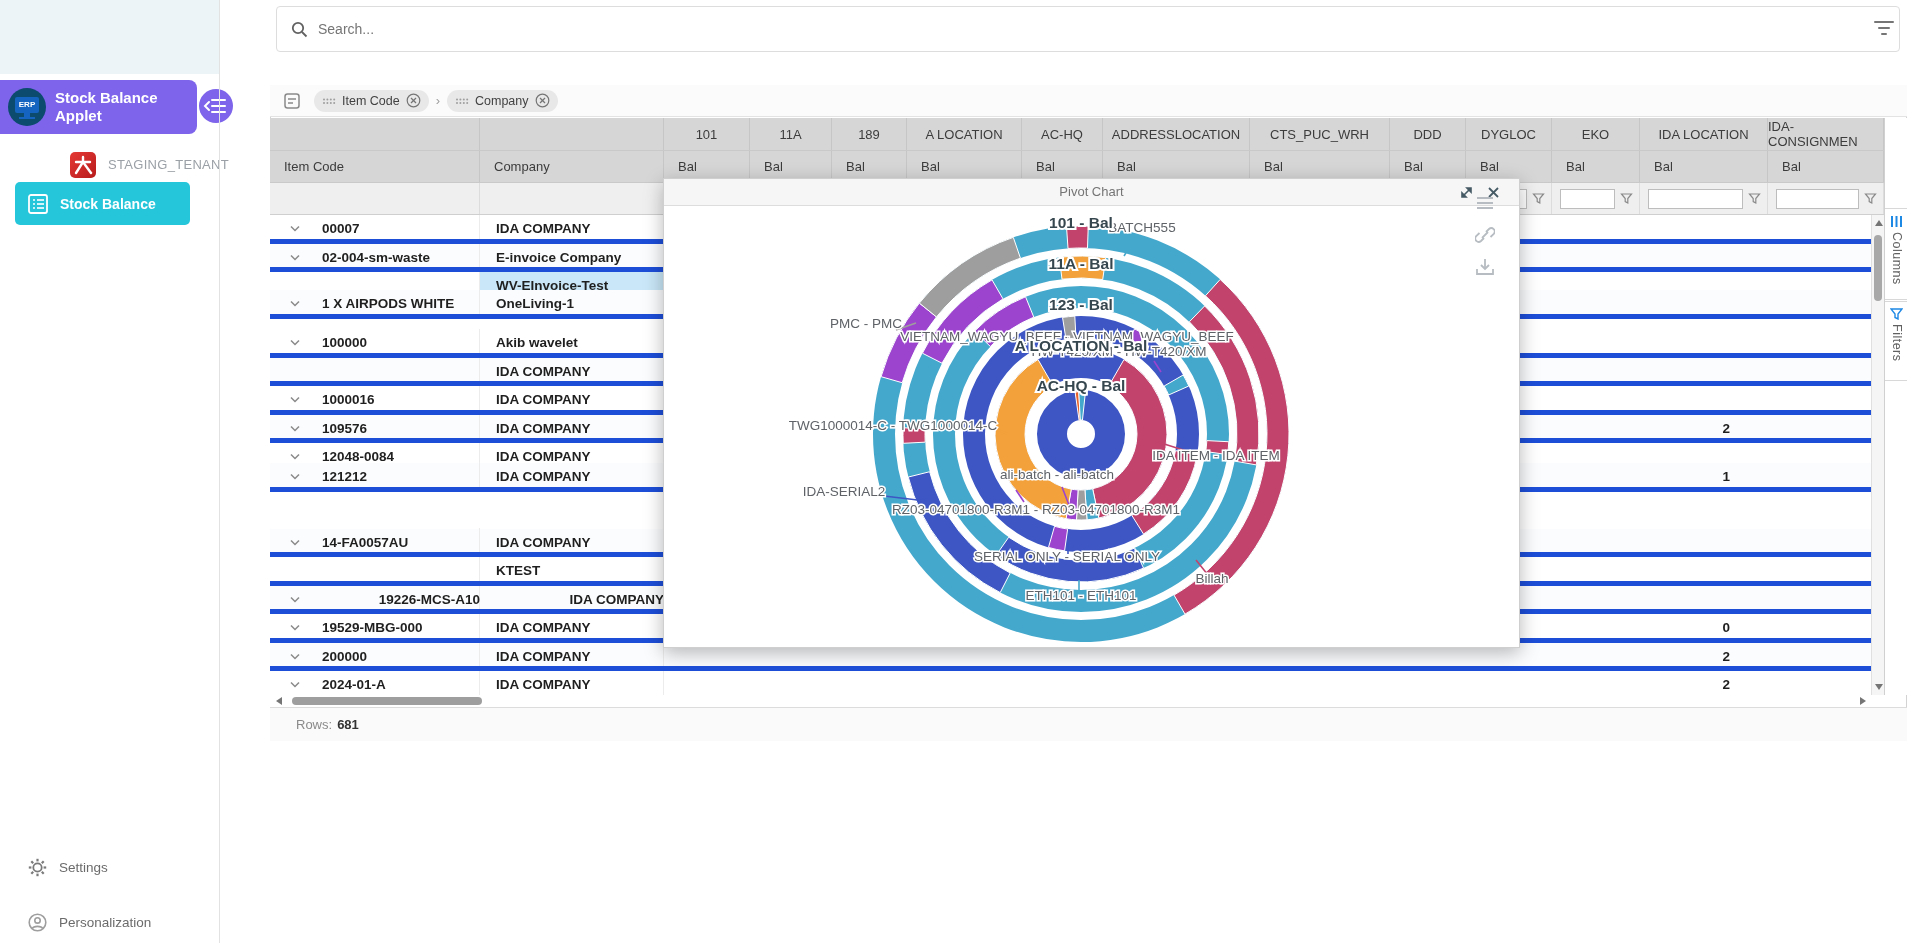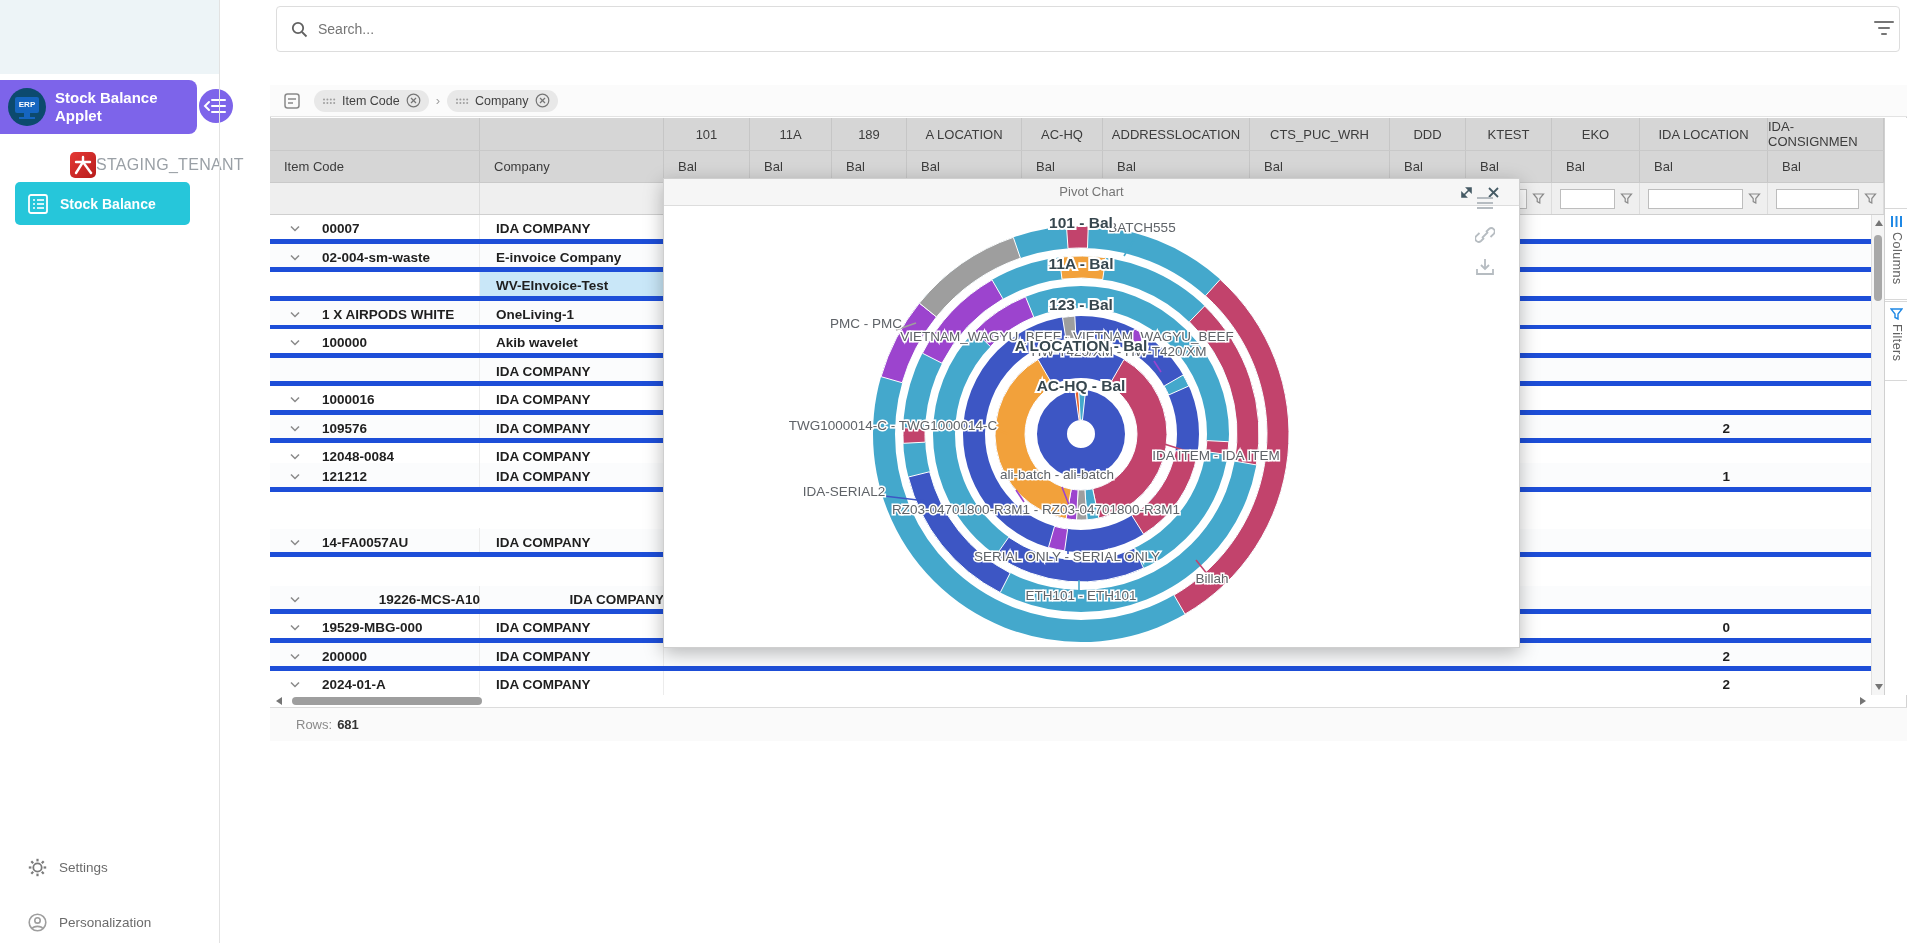--- a/index.html
+++ b/index.html
@@ -18,21 +18,21 @@
     background:#1565c0; border-radius:2px; color:#fff; font-size:8px; font-weight:bold;
     text-align:center; line-height:16px; }
   #app-badge .stand { position:absolute; left:16px; top:25px; width:6px; height:4px; background:#1565c0; }
   #app-badge .base { position:absolute; left:11px; top:29px; width:16px; height:2px; background:#1565c0; }
   #app-title { color:#fff; font-size:15px; font-weight:bold; line-height:18px; margin-left:9px; }
   #menu-circle { left:199px; top:89px; width:34px; height:34px; border-radius:50%;
     background:#7d64ea; cursor:pointer; }
   #tenant-row { left:70px; top:151px; width:149px; height:27px; display:flex; align-items:center; }
   #tenant-icon { width:26px; height:26px; border-radius:5px;
     background:linear-gradient(135deg,#e53935,#b71c1c); flex:0 0 26px; }
-  #tenant-label { color:#9aa0a6; font-size:16px; margin-left:0; letter-spacing:.3px; }
+  #tenant-label { color:#9aa0a6; font-size:13px; margin-left:12px; letter-spacing:.3px; }
   #nav-stock { left:15px; top:182px; width:175px; height:43px; background:#26c6da; border-radius:5px;
     display:flex; align-items:center; cursor:pointer; }
   #nav-stock span.lbl { color:#fff; font-size:14px; font-weight:bold; margin-left:12px; }
   .side-foot { left:28px; width:190px; height:24px; display:flex; align-items:center; cursor:pointer; }
   .side-foot span.lbl { color:#6b6b6b; font-size:13.5px; margin-left:12px; }
   
   #search-box { left:276px; top:6px; width:1624px; height:46px; border:1px solid #ddd;
     border-radius:4px; background:#fff; display:flex; align-items:center; }
   #search-text { color:#757575; font-size:14px; margin-left:10px; }
   #filter-top-icon { left:1874px; top:20px; width:20px; height:16px; cursor:pointer; }
@@ -256,21 +256,21 @@
     <div class="hcell" style="left: 0px; width: 210px;"></div>
     <div class="hcell" style="left: 210px; width: 184px;"></div>
     <div class="hcell center" style="left: 394px; width: 86px;">101</div>
     <div class="hcell center" style="left: 480px; width: 82px;">11A</div>
     <div class="hcell center" style="left: 562px; width: 75px;">189</div>
     <div class="hcell center" style="left: 637px; width: 115px;">A LOCATION</div>
     <div class="hcell center" style="left: 752px; width: 81px;">AC-HQ</div>
     <div class="hcell center" style="left: 833px; width: 147px;">ADDRESSLOCATION</div>
     <div class="hcell center" style="left: 980px; width: 140px;">CTS_PUC_WRH</div>
     <div class="hcell center" style="left: 1120px; width: 76px;">DDD</div>
-    <div class="hcell center" style="left: 1196px; width: 86px;">KTEST</div>
+    <div class="hcell center" style="left: 1196px; width: 86px;">DYGLOC</div>
     <div class="hcell center" style="left: 1282px; width: 88px;">EKO</div>
     <div class="hcell center" style="left: 1370px; width: 128px;">IDA LOCATION</div>
     <div class="hcell center" style="left: 1498px; width: 116px;">IDA-CONSIGNMEN</div>
   </div>
 <div id="hdrB" class="abs">
     <div class="hcell left" style="left: 0px; width: 210px;">Item Code</div>
     <div class="hcell left" style="left: 210px; width: 184px;">Company</div>
     <div class="hcell left" style="left: 394px; width: 86px;">Bal</div>
     <div class="hcell left" style="left: 480px; width: 82px;">Bal</div>
     <div class="hcell left" style="left: 562px; width: 75px;">Bal</div>
@@ -378,21 +378,21 @@
       </svg>
       <div class="item">02-004-sm-waste</div>
       <div class="comp">E-invoice Company</div>
     </div>
     <div class="drow" style="top: 57px;">
       <div class="colline" style="left: 209px;"></div>
       <div class="colline" style="left: 393px;"></div>
       <div class="item"></div>
       <div class="comp hl">WV-EInvoice-Test</div>
     </div>
-    <div class="drow alt" style="top: 86px;">
+    <div class="drow alt" style="top: 75px;">
       <div class="colline" style="left: 209px;"></div>
       <div class="colline" style="left: 393px;"></div>
       <svg class="chev" width="10" height="7" style="position: absolute;">
         <polyline points="1,1.5 5,5.5 9,1.5" fill="none" stroke="#8a8a8a" stroke-width="1.5"></polyline>
       </svg>
       <div class="item">1 X AIRPODS WHITE</div>
       <div class="comp">OneLiving-1</div>
     </div>
     <div class="drow" style="top: 114px;">
       <div class="colline" style="left: 209px;"></div>
@@ -457,20 +457,26 @@
       <div class="comp">E-invoice Company</div>
     </div>
     <div class="drow alt" style="top: 313.5px;">
       <div class="colline" style="left: 209px;"></div>
       <div class="colline" style="left: 393px;"></div>
       <svg class="chev" width="10" height="7" style="position: absolute;">
         <polyline points="1,1.5 5,5.5 9,1.5" fill="none" stroke="#8a8a8a" stroke-width="1.5"></polyline>
       </svg>
       <div class="item">14-FA0057AU</div>
       <div class="comp">IDA COMPANY</div>
+    </div>
+    <div class="drow" style="top: 342px;">
+      <div class="colline" style="left: 209px;"></div>
+      <div class="colline" style="left: 393px;"></div>
+      <div class="item"></div>
+      <div class="comp">KTEST</div>
     </div>
     <div class="drow alt" style="top: 370.5px; text-align: right;">
       <div class="colline" style="left: 209px;"></div>
       <div class="colline" style="left: 393px;"></div>
       <svg class="chev" width="10" height="7" style="position: absolute;">
         <polyline points="1,1.5 5,5.5 9,1.5" fill="none" stroke="#8a8a8a" stroke-width="1.5"></polyline>
       </svg>
       <div class="item">19226-MCS-A10</div>
       <div class="comp">IDA COMPANY</div>
     </div>

